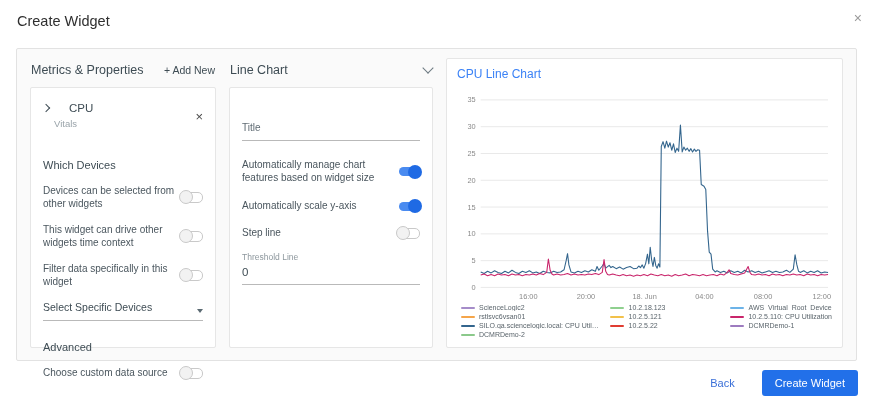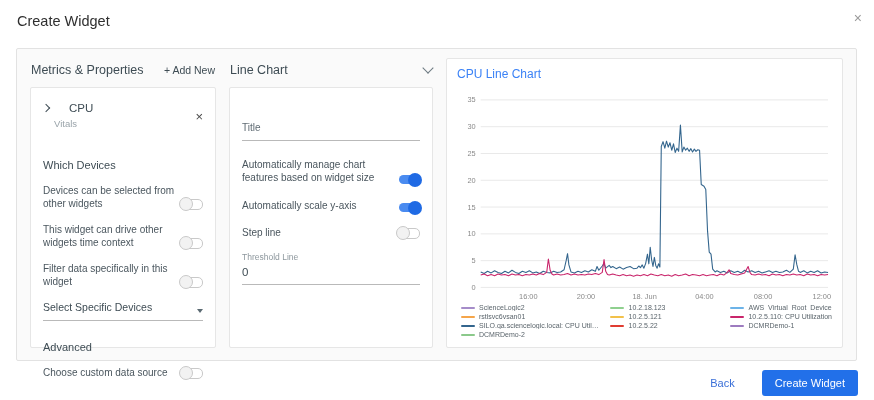--- a/index.html
+++ b/index.html
@@ -26,21 +26,21 @@
   .chev-right{width:5px;height:5px;border-right:1.4px solid #3e4c54;border-bottom:1.4px solid #3e4c54;transform:rotate(-45deg);flex:none}
   .card{background:#fff;border:1px solid #e6e6e6;border-radius:2px;flex:1;box-sizing:border-box;min-height:0}
 
   
   .card-left{padding:14px 12px 0}
   .metric-row{display:flex;justify-content:space-between;align-items:flex-start}
   .metric-name{font-size:11.5px;color:#3e4c54;display:flex;align-items:center;gap:20px}
   .metric-sub{font-size:9.5px;color:#9aa4aa;margin:4px 0 0 11px}
   .metric-close{color:#4a4a4a;font-size:13px;cursor:pointer;line-height:1;margin-top:8px}
   .section-head{font-size:11px;color:#3e4c54;margin:30px 0 13px}
-  .trow{display:flex;justify-content:space-between;align-items:flex-end;margin-bottom:13px}
+  .trow{display:flex;justify-content:space-between;align-items:center;margin-bottom:13px}
   .tlabel{font-size:10px;color:#4a565e;line-height:1.3;width:142px}
   .toggle{position:relative;width:21px;height:9px;border-radius:5px;flex:none;margin-top:1px;cursor:pointer}
   .toggle.off{background:#fff;border:1px solid #c9c9c9}
   .toggle.off::after{content:"";position:absolute;left:-2px;top:-3px;width:12px;height:12px;border-radius:50%;
     background:#f2f2f2;border:1px solid #c9c9c9}
   .toggle.on{background:#4a8bf0}
   .toggle.on::after{content:"";position:absolute;right:-2px;top:-2.5px;width:14px;height:14px;border-radius:50%;background:#1f6ae4}
   .select-row{display:flex;justify-content:space-between;align-items:flex-end;border-bottom:1px solid #b9b9b9;
     padding-bottom:7px;margin-top:8px;cursor:pointer}
   .select-label{font-size:10.5px;color:#3e4c54}

